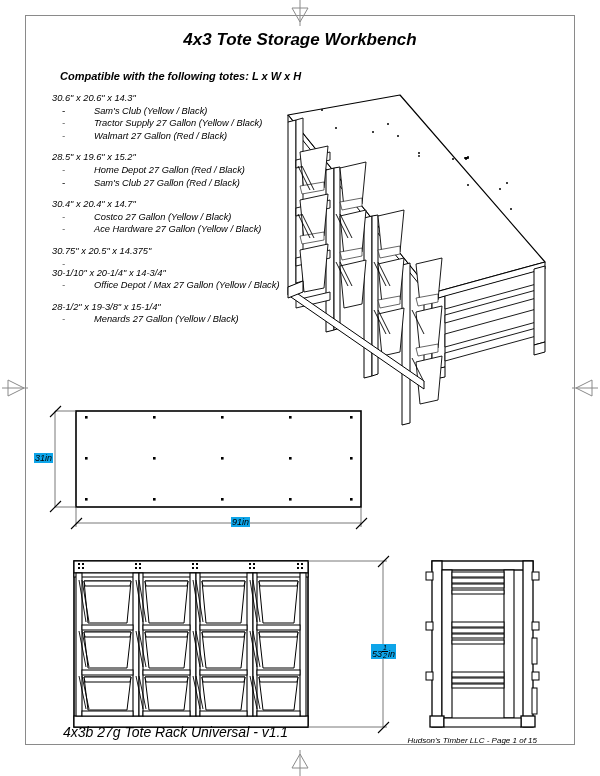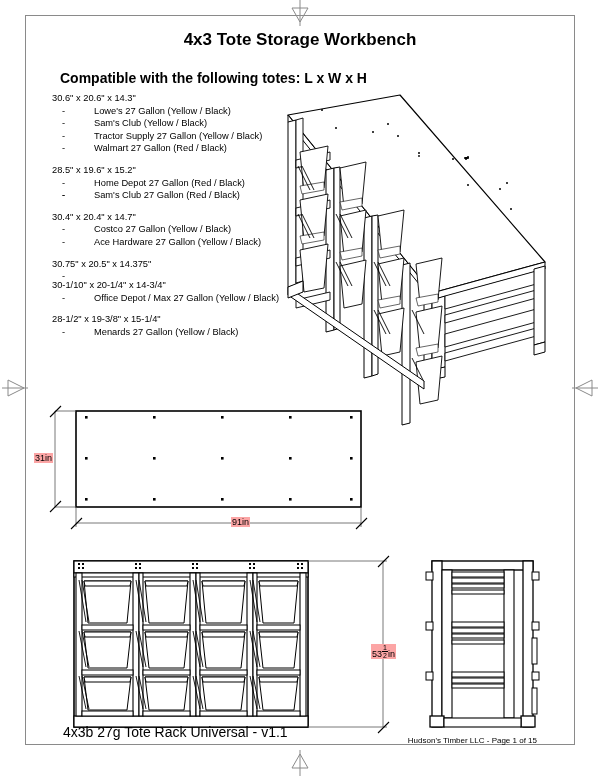--- a/index.html
+++ b/index.html
@@ -1,55 +1,55 @@
 <!DOCTYPE html>
 <html><head>
 <meta charset="utf-8">
 <style>
   html,body{margin:0;padding:0;background:#ffffff;}
   body{width:600px;height:776px;position:relative;overflow:hidden;
        font-family:"Liberation Sans","DejaVu Sans",sans-serif;color:#000;}
 
-  #page{position:absolute;left:0;top:0;width:600px;height:776px;}
+  #page{position:absolute;left:0;top:0;width:600px;height:776px;font-style:italic;}
 
   
   .page-border{position:absolute;left:25px;top:15px;width:550px;height:730px;
                border:1px solid #8a8a8a;box-sizing:border-box;}
 
   
   .regmark{position:absolute;}
   .regmark svg{display:block;}
 
   
   .title{position:absolute;left:25px;top:30px;width:550px;text-align:center;
          font-size:17px;font-weight:bold;letter-spacing:0px;}
 
   
-  .compat-head{position:absolute;left:60px;top:70px;font-size:14px;font-weight:bold;}
+  .compat-head{position:absolute;left:60px;top:70px;font-size:11px;font-weight:bold;}
 
   
   .spec-list{position:absolute;left:52px;top:92px;width:290px;}
   .spec-group{margin-bottom:9px;}
   .spec-dim{font-size:9.3px;line-height:12.6px;white-space:nowrap;}
   .spec-item{font-size:9.3px;line-height:12.6px;white-space:nowrap;
              padding-left:10px;position:relative;}
   .spec-item .dash{position:absolute;left:10px;top:0;}
   .spec-item .txt{display:inline-block;padding-left:32px;}
 
   
   .footer-left{position:absolute;left:63px;top:724px;font-size:14px;}
   .footer-right{position:absolute;right:63px;top:736px;font-size:8px;}
 
   
   .dwg{position:absolute;left:0;top:0;width:600px;height:776px;
        pointer-events:none;}
   .dwg svg{display:block;}
 
   
-  .dimtext{position:absolute;font-size:9px;background:#fca5a5;padding:0 1px;}
+  .dimtext{position:absolute;font-size:9px;background:#0ea5e9;padding:0 1px;}
   .frac{display:inline-block;vertical-align:-0.15em;font-size:7px;
         text-align:center;line-height:1;}
   .frac .n{display:block;border-bottom:1px solid #000;padding:0 1px;}
   .frac .d{display:block;padding:0 1px;}
 </style>
 </head>
 <body>
 
 <div id="page">
 
@@ -80,21 +80,21 @@
     </svg>
   </div>
 
   <div class="title">4x3 Tote Storage Workbench</div>
 
   <div class="compat-head">Compatible with the following totes: L x W x H</div>
 
   <div class="spec-list">
       <div class="spec-group">
         <div class="spec-dim">30.6" x 20.6" x 14.3"</div>
-        <div class="spec-item"><span class="dash">-</span><span class="txt">Lowe's 27 Gallon (Yellow / Black)</span></div>
+        <div class="spec-item"><span class="dash">-</span></div>
         <div class="spec-item"><span class="dash">-</span><span class="txt">Sam's Club (Yellow / Black)</span></div>
         <div class="spec-item"><span class="dash">-</span><span class="txt">Tractor Supply 27 Gallon (Yellow / Black)</span></div>
         <div class="spec-item"><span class="dash">-</span><span class="txt">Walmart 27 Gallon (Red / Black)</span></div>
       </div>
       <div class="spec-group">
         <div class="spec-dim">28.5" x 19.6" x 15.2"</div>
         <div class="spec-item"><span class="dash">-</span><span class="txt">Home Depot 27 Gallon (Red / Black)</span></div>
         <div class="spec-item"><span class="dash">-</span></div>
         <div class="spec-item"><span class="dash">-</span><span class="txt">Sam's Club 27 Gallon (Red / Black)</span></div>
       </div>

